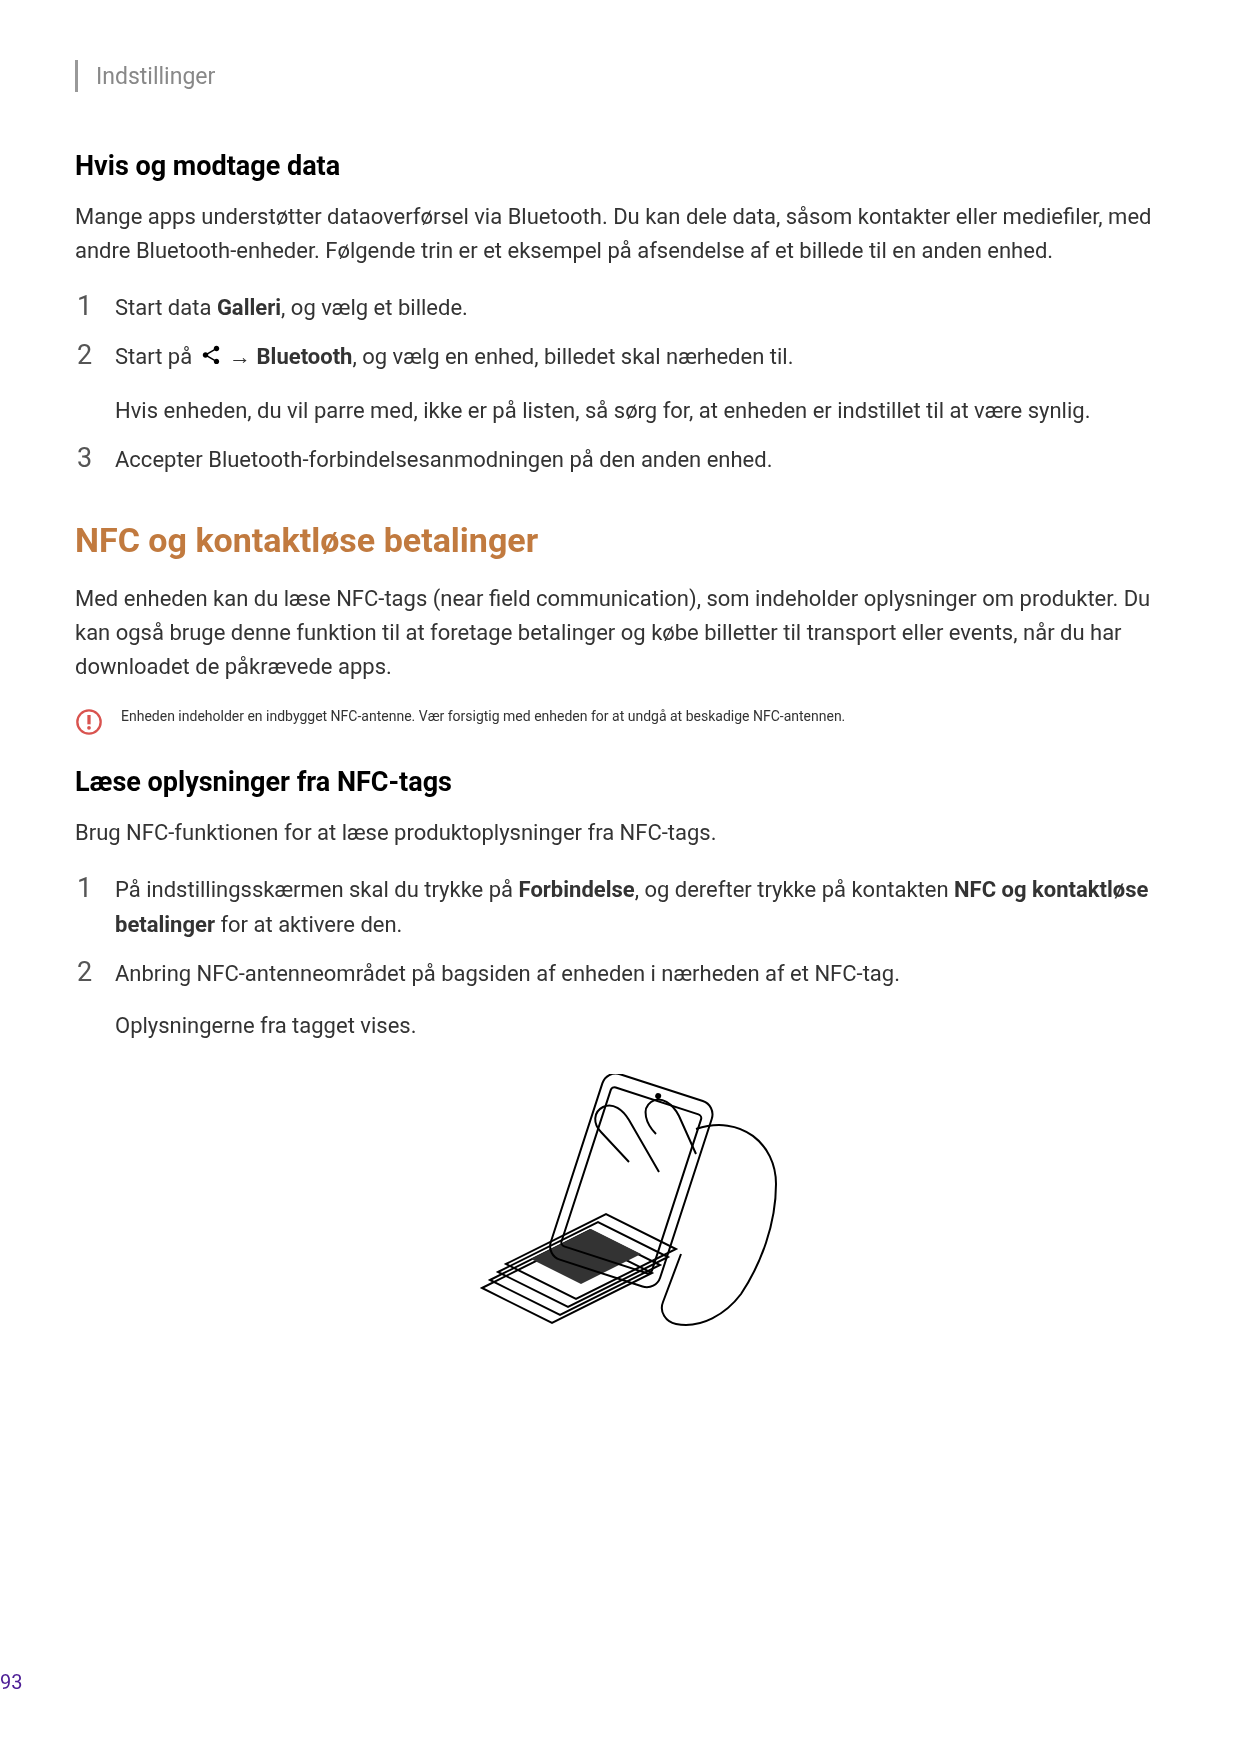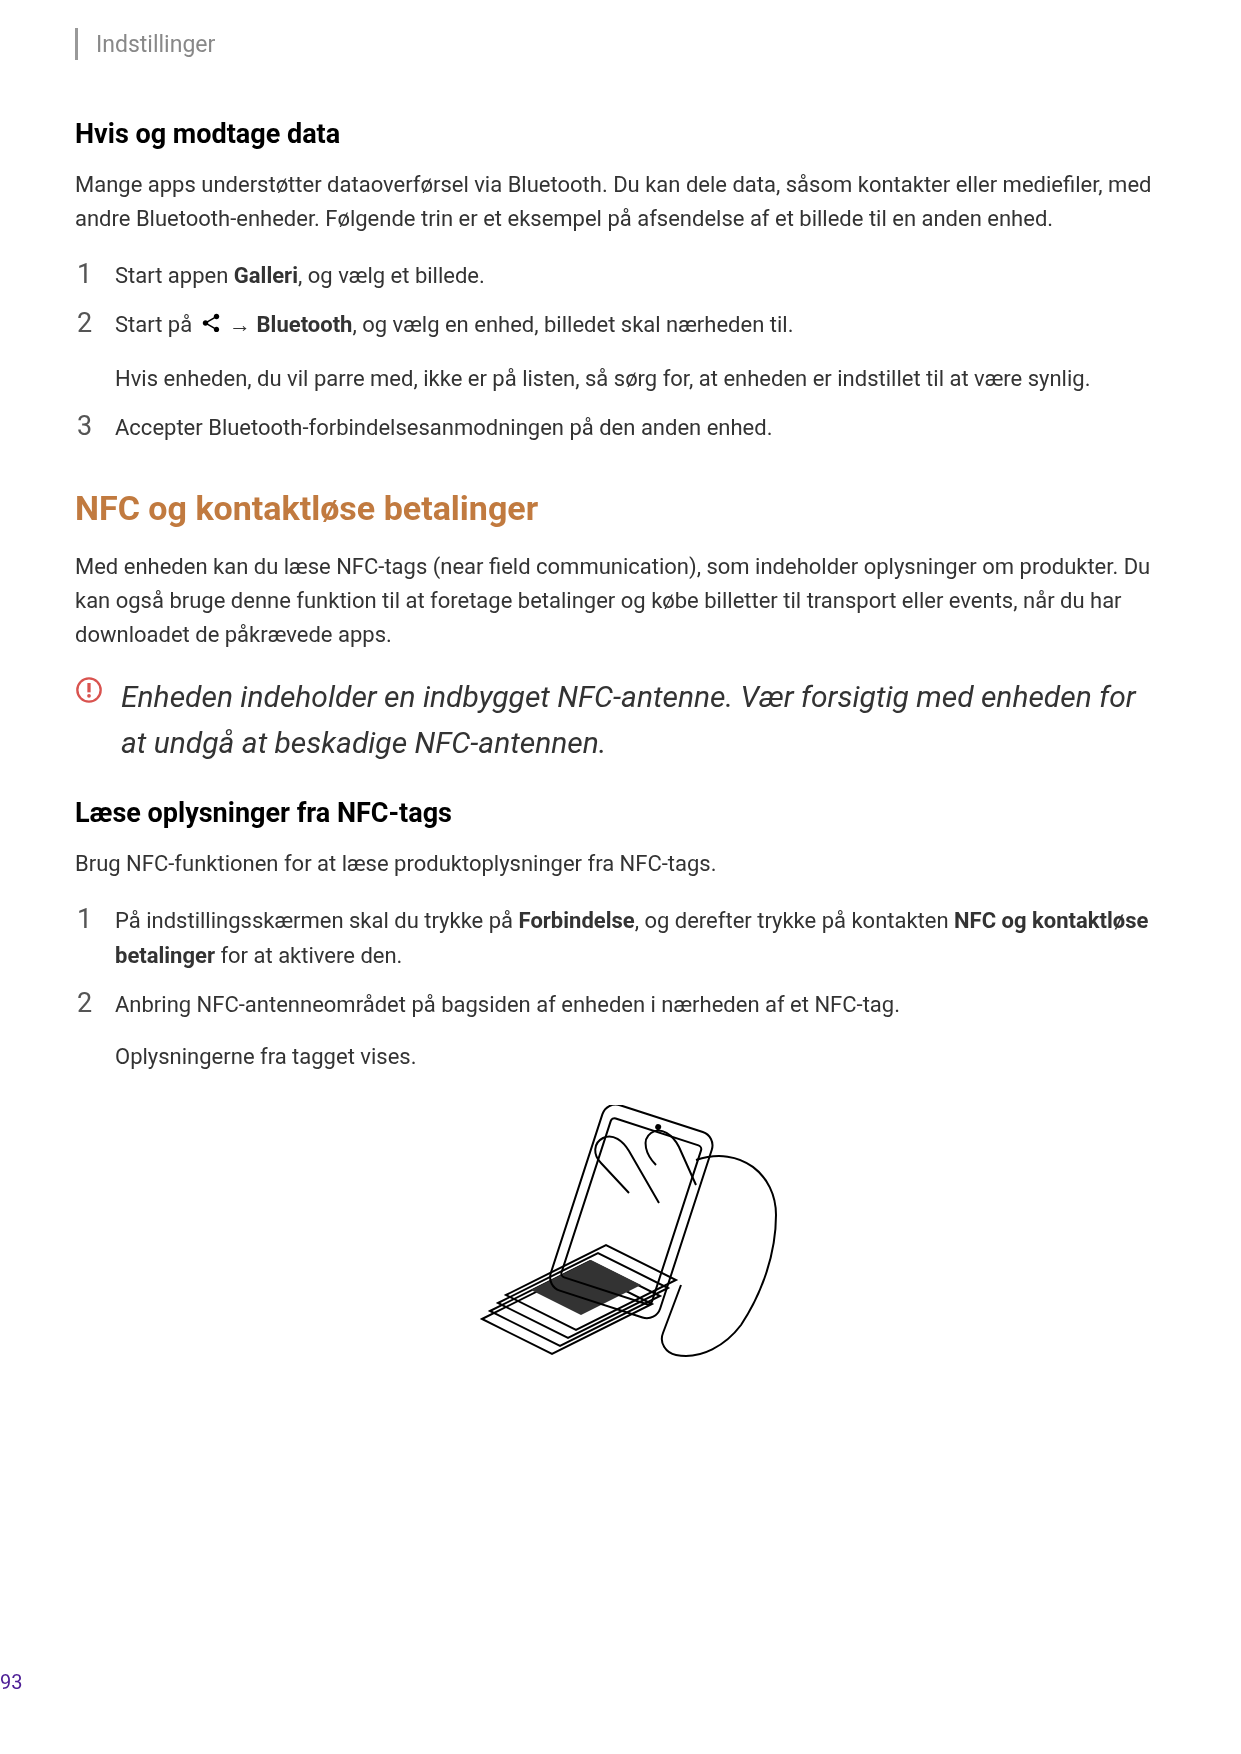--- a/index.html
+++ b/index.html
@@ -9,21 +9,21 @@
     }
     body {
       font-family: -apple-system, BlinkMacSystemFont, "Segoe UI", Roboto, Helvetica, Arial, sans-serif;
       width: 1241px;
       height: 1754px;
       background: #ffffff;
       color: #333;
       position: relative;
     }
     .page {
-      padding: 28px 75px 0 75px;
+      padding: 60px 75px 0 75px;
     }
     .header-area {
       display: flex;
       align-items: center;
       margin-bottom: 58px;
     }
     .header-bar {
       width: 3px;
       height: 32px;
       background: #999;
@@ -88,24 +88,23 @@
       margin-bottom: 30px;
     }
     .callout-icon {
       width: 28px;
       height: 28px;
       flex-shrink: 0;
       margin-right: 18px;
       margin-top: 2px;
     }
     .callout-text {
-      font-size: 30px;
+      font-size: 14px;
       line-height: 1.55;
       color: #333;
-      font-style: italic;
     }
     .share-icon {
       display: inline-block;
       vertical-align: middle;
       margin: 0 2px;
     }
     .illustration {
       display: flex;
       justify-content: center;
       margin: 30px 0 40px 0;
@@ -131,21 +130,21 @@
     <div class="header-text">Indstillinger</div>
   </div>
 
   <h3 class="h3">Hvis og modtage data</h3>
   <p class="body-text">Mange apps understøtter dataoverførsel via Bluetooth. Du kan dele data, såsom kontakter eller mediefiler, med andre Bluetooth-enheder. Følgende trin er et eksempel på afsendelse af et billede til en anden enhed.</p>
 
   <ol class="numbered-list">
     <li class="numbered-item">
       <span class="num">1</span>
       <span class="item-body">
-        <span>Start appen </span><b>Galleri</b><span>, og vælg et billede.</span>
+        <span>Start data </span><b>Galleri</b><span>, og vælg et billede.</span>
       </span>
     </li>
     <li class="numbered-item">
       <span class="num">2</span>
       <span class="item-body">
         <span>Start på </span><span class="share-icon"><svg width="22" height="22" viewBox="0 0 24 24">
               <path fill="#000" d="M18 16.08c-.76 0-1.44.3-1.96.77L8.91 12.7c.05-.23.09-.46.09-.7s-.04-.47-.09-.7l7.05-4.11c.54.5 1.25.81 2.04.81 1.66 0 3-1.34 3-3s-1.34-3-3-3-3 1.34-3 3c0 .24.04.47.09.7L8.04 9.81C7.5 9.31 6.79 9 6 9c-1.66 0-3 1.34-3 3s1.34 3 3 3c.79 0 1.5-.31 2.04-.81l7.12 4.16c-.05.21-.08.43-.08.65 0 1.61 1.31 2.92 2.92 2.92s2.92-1.31 2.92-2.92-1.31-2.92-2.92-2.92z"></path>
             </svg></span><span> → </span><b>Bluetooth</b><span>, og vælg en enhed, billedet skal nærheden til.</span>
         <span class="sub">Hvis enheden, du vil parre med, ikke er på listen, så sørg for, at enheden er indstillet til at være synlig.</span>
       </span>

